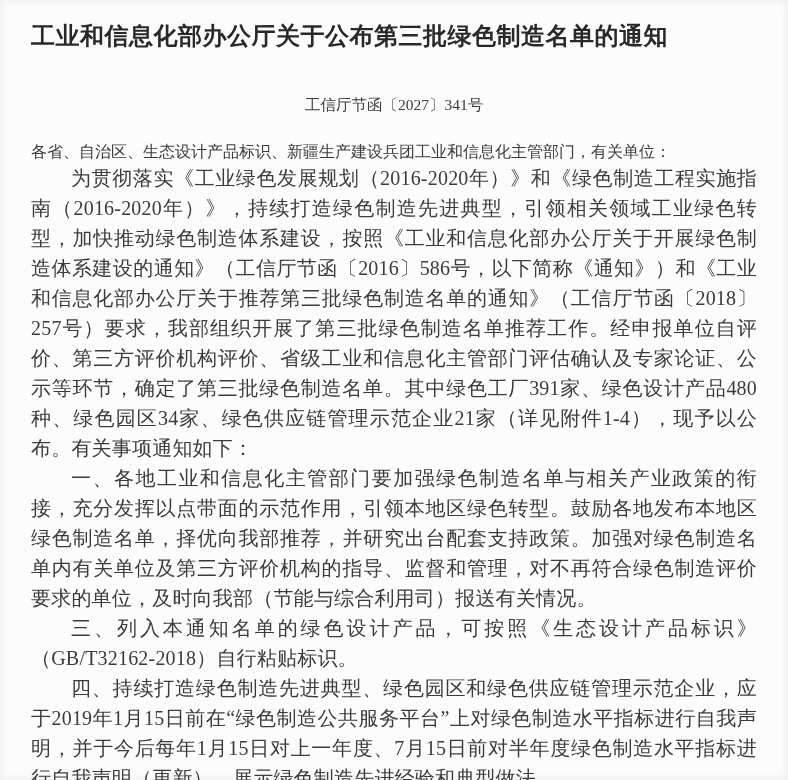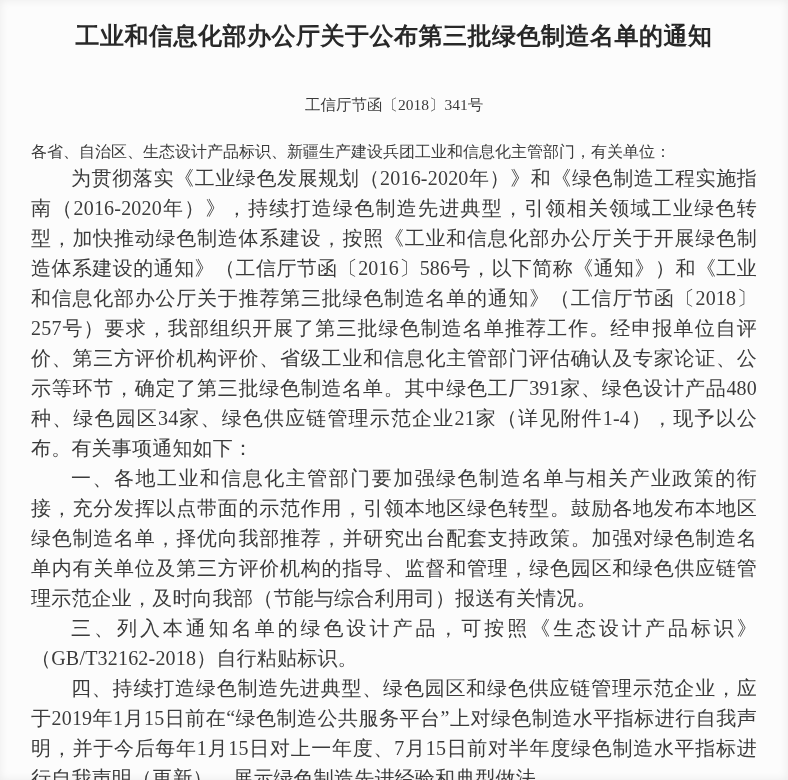--- a/index.html
+++ b/index.html
@@ -21,21 +21,21 @@
   .page {
     width: 788px;
     height: 780px;
     padding: 16px 31px 0 31px;
   }
   .doc-title {
     font-family: "Liberation Sans", "DejaVu Sans", sans-serif;
     font-weight: 700;
     font-size: 24px;
     line-height: 1.35;
-    text-align: center;
+    text-align: left;
     color: var(--title);
     letter-spacing: 0.5px;
     margin-top: 4px;
   }
   .doc-number {
     text-align: center;
     font-size: 15.5px;
     margin-top: 43px;
     color: var(--text);
   }
@@ -66,27 +66,27 @@
     padding-left: 49px;
   }
 </style>
 </head>
 <body>
 
 <div class="page">
 
   <h1 class="doc-title">工业和信息化部办公厅关于公布第三批绿色制造名单的通知</h1>
 
-  <div class="doc-number">工信厅节函〔2018〕341号</div>
+  <div class="doc-number">工信厅节函〔2027〕341号</div>
 
   <div class="salutation">各省、自治区、生态设计产品标识、新疆生产建设兵团工业和信息化主管部门，有关单位：</div>
 
   <p class="body-para">为贯彻落实《工业绿色发展规划（2016-2020年）》和《绿色制造工程实施指南（2016-2020年）》，持续打造绿色制造先进典型，引领相关领域工业绿色转型，加快推动绿色制造体系建设，按照《工业和信息化部办公厅关于开展绿色制造体系建设的通知》（工信厅节函〔2016〕586号，以下简称《通知》）和《工业和信息化部办公厅关于推荐第三批绿色制造名单的通知》（工信厅节函〔2018〕257号）要求，我部组织开展了第三批绿色制造名单推荐工作。经申报单位自评价、第三方评价机构评价、省级工业和信息化主管部门评估确认及专家论证、公示等环节，确定了第三批绿色制造名单。其中绿色工厂391家、绿色设计产品480种、绿色园区34家、绿色供应链管理示范企业21家（详见附件1-4），现予以公布。有关事项通知如下：</p>
 
-  <p class="body-para">一、各地工业和信息化主管部门要加强绿色制造名单与相关产业政策的衔接，充分发挥以点带面的示范作用，引领本地区绿色转型。鼓励各地发布本地区绿色制造名单，择优向我部推荐，并研究出台配套支持政策。加强对绿色制造名单内有关单位及第三方评价机构的指导、监督和管理，绿色园区和绿色供应链管理示范企业，及时向我部（节能与综合利用司）报送有关情况。</p>
+  <p class="body-para">一、各地工业和信息化主管部门要加强绿色制造名单与相关产业政策的衔接，充分发挥以点带面的示范作用，引领本地区绿色转型。鼓励各地发布本地区绿色制造名单，择优向我部推荐，并研究出台配套支持政策。加强对绿色制造名单内有关单位及第三方评价机构的指导、监督和管理，对不再符合绿色制造评价要求的单位，及时向我部（节能与综合利用司）报送有关情况。</p>
 
 
   <p class="body-para">三、列入本通知名单的绿色设计产品，可按照《生态设计产品标识》（GB/T32162-2018）自行粘贴标识。</p>
 
   <p class="body-para">四、持续打造绿色制造先进典型、绿色园区和绿色供应链管理示范企业，应于2019年1月15日前在“绿色制造公共服务平台”上对绿色制造水平指标进行自我声明，并于今后每年1月15日对上一年度、7月15日前对半年度绿色制造水平指标进行自我声明（更新），展示绿色制造先进经验和典型做法。</p>
 
   <div class="attachments">
     <div class="att-rest">2.绿色设计产品名单</div>
     <div class="att-rest">3.绿色园区名单</div>
     <div class="att-rest">4.绿色供应链管理示范企业名单</div>

